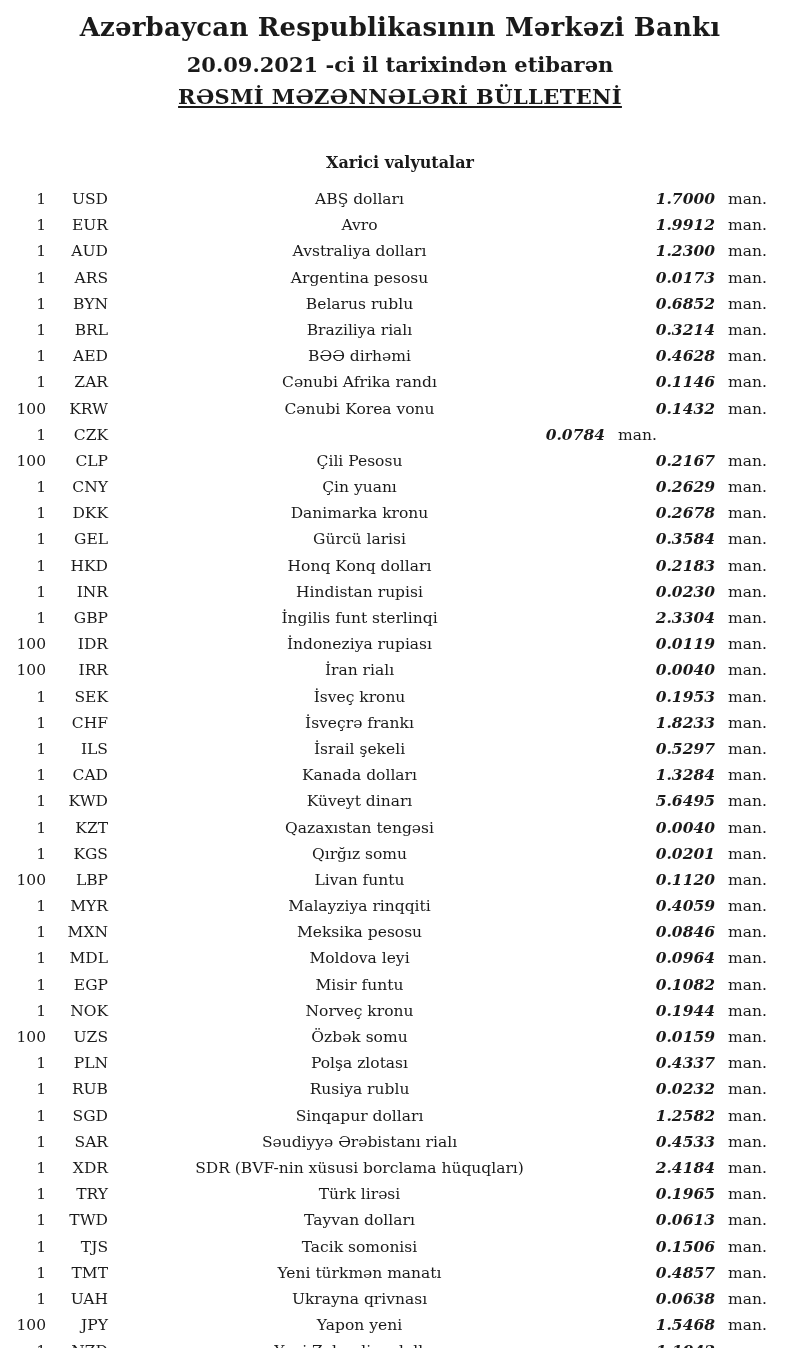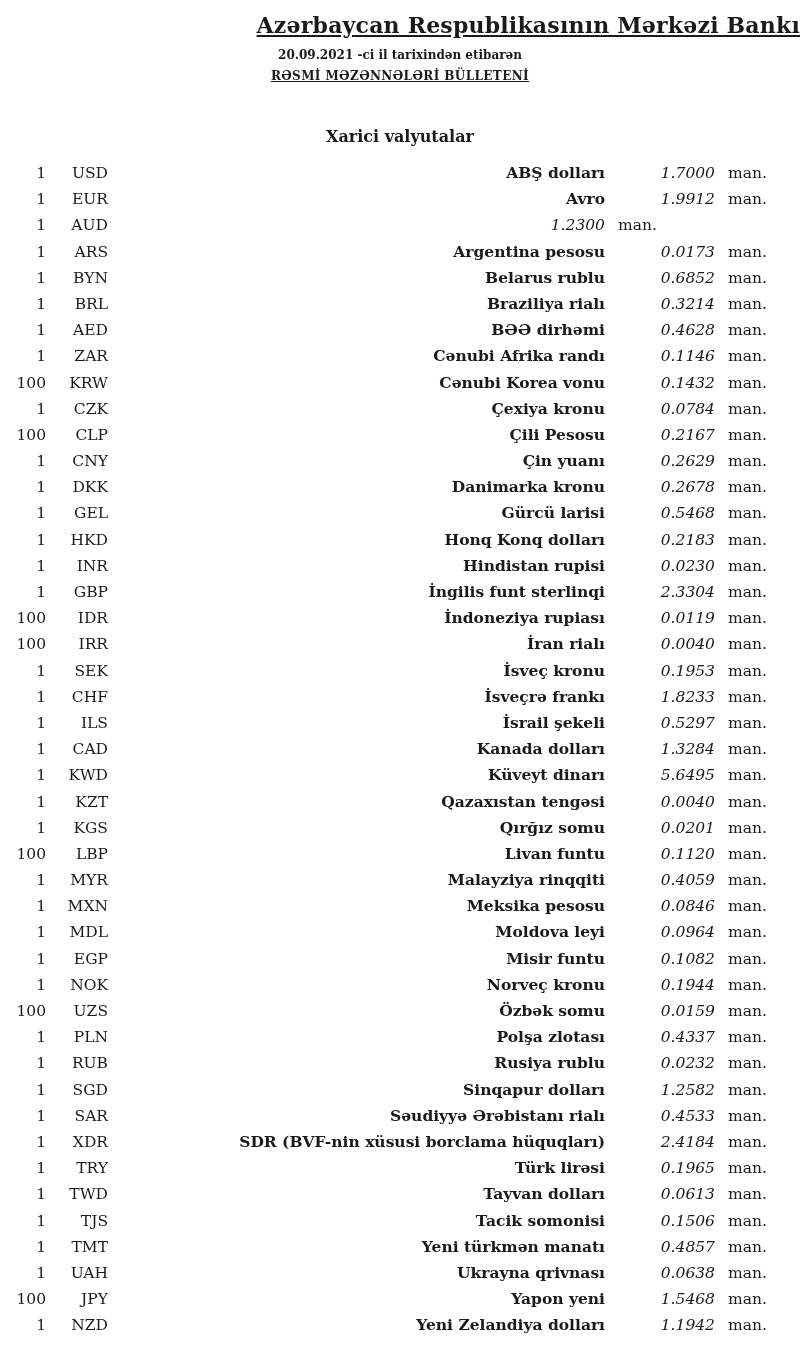--- a/index.html
+++ b/index.html
@@ -14,30 +14,29 @@
     color: #1a1a1a;
     overflow: hidden;
   }
   .page {
     width: 800px;
     height: 1348px;
     box-sizing: border-box;
     padding-top: 8px;
   }
   .doc-title {
-    text-align: right;
-    font-size: 22px;
+    text-align: center;
+    font-size: 26px;
     font-weight: bold;
     margin: 4px 0 10px 0;
     letter-spacing: 0.2px;
-    text-decoration: underline;
   }
   .doc-subline {
     text-align: center;
-    font-size: 12px;
+    font-size: 21px;
     font-weight: bold;
     margin: 7px 0;
   }
   .doc-subline.caps {
     letter-spacing: 0.4px;
     text-decoration: underline;
   }
   .section-title {
     text-align: center;
     font-size: 16px;
@@ -56,28 +55,27 @@
     line-height: 26.2px;
   }
   .cell-qty {
     text-align: right;
     padding-right: 0;
   }
   .cell-code {
     text-align: right;
   }
   .cell-name {
-    text-align: right;
+    text-align: center;
     padding-left: 6px;
     white-space: nowrap;
-    font-weight: bold;
   }
   .cell-rate {
     text-align: right;
-    font-weight: normal;
+    font-weight: bold;
     font-style: italic;
   }
   .cell-unit {
     text-align: left;
     padding-left: 13px;
   }
 </style>
 </head>
 <body>
 
@@ -105,20 +103,21 @@
     <span class="cell-qty">1</span>
     <span class="cell-code">EUR</span>
     <span class="cell-name">Avro</span>
     <span class="cell-rate">1.9912</span>
     <span class="cell-unit">man.</span>
   </div>
 
   <div class="rate-row">
     <span class="cell-qty">1</span>
     <span class="cell-code">AUD</span>
+    <span class="cell-name">Avstraliya dolları</span>
     <span class="cell-rate">1.2300</span>
     <span class="cell-unit">man.</span>
   </div>
 
   <div class="rate-row">
     <span class="cell-qty">1</span>
     <span class="cell-code">ARS</span>
     <span class="cell-name">Argentina pesosu</span>
     <span class="cell-rate">0.0173</span>
     <span class="cell-unit">man.</span>
@@ -160,21 +159,20 @@
     <span class="cell-qty">100</span>
     <span class="cell-code">KRW</span>
     <span class="cell-name">Cənubi Korea vonu</span>
     <span class="cell-rate">0.1432</span>
     <span class="cell-unit">man.</span>
   </div>
 
   <div class="rate-row">
     <span class="cell-qty">1</span>
     <span class="cell-code">CZK</span>
-    <span class="cell-name">Çexiya kronu</span>
     <span class="cell-rate">0.0784</span>
     <span class="cell-unit">man.</span>
   </div>
 
   <div class="rate-row">
     <span class="cell-qty">100</span>
     <span class="cell-code">CLP</span>
     <span class="cell-name">Çili Pesosu</span>
     <span class="cell-rate">0.2167</span>
     <span class="cell-unit">man.</span>
@@ -193,21 +191,21 @@
     <span class="cell-code">DKK</span>
     <span class="cell-name">Danimarka kronu</span>
     <span class="cell-rate">0.2678</span>
     <span class="cell-unit">man.</span>
   </div>
 
   <div class="rate-row">
     <span class="cell-qty">1</span>
     <span class="cell-code">GEL</span>
     <span class="cell-name">Gürcü larisi</span>
-    <span class="cell-rate">0.5468</span>
+    <span class="cell-rate">0.3584</span>
     <span class="cell-unit">man.</span>
   </div>
 
   <div class="rate-row">
     <span class="cell-qty">1</span>
     <span class="cell-code">HKD</span>
     <span class="cell-name">Honq Konq dolları</span>
     <span class="cell-rate">0.2183</span>
     <span class="cell-unit">man.</span>
   </div>

